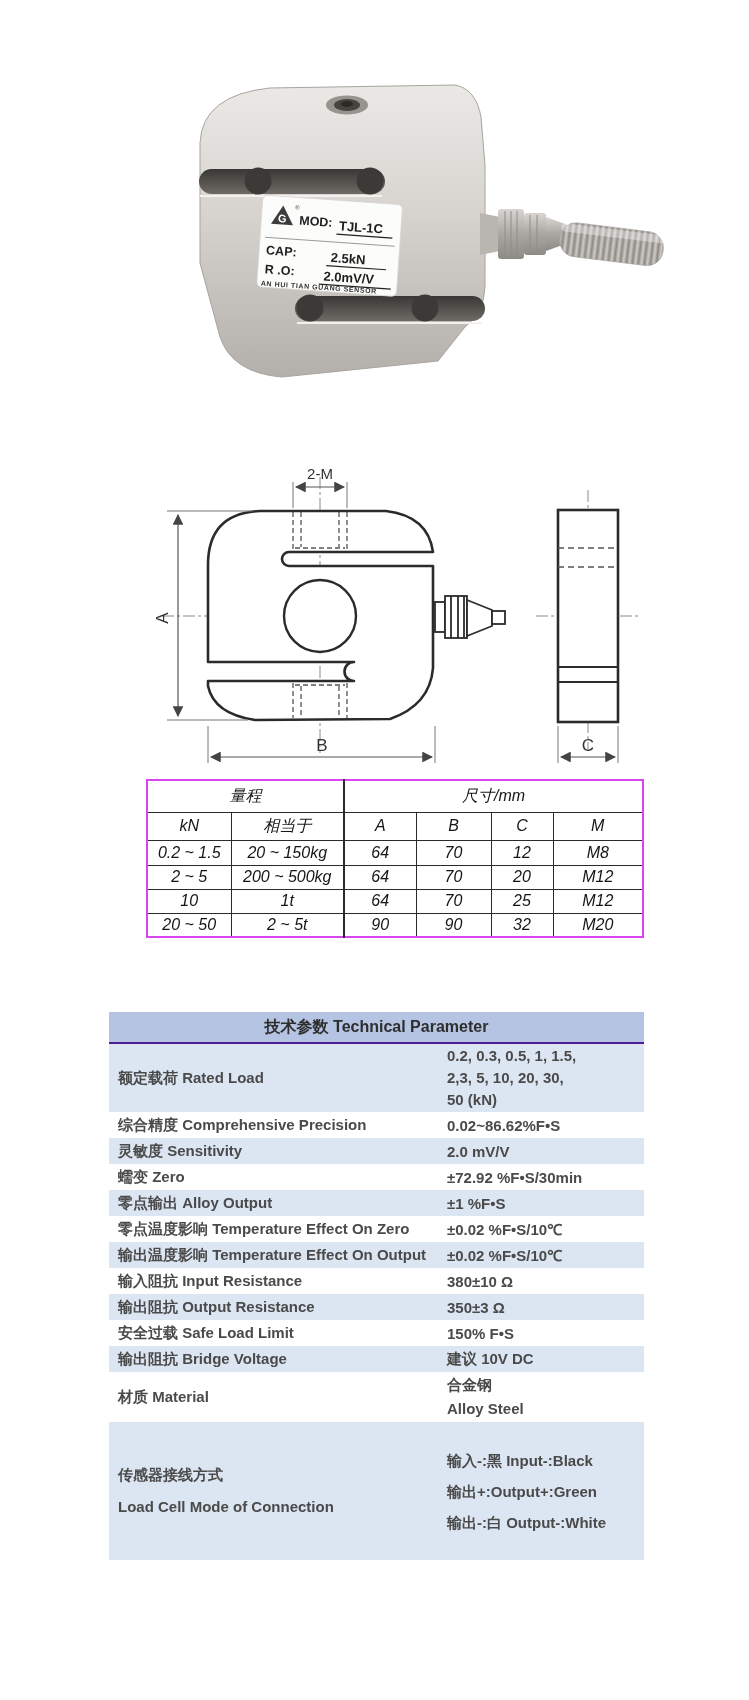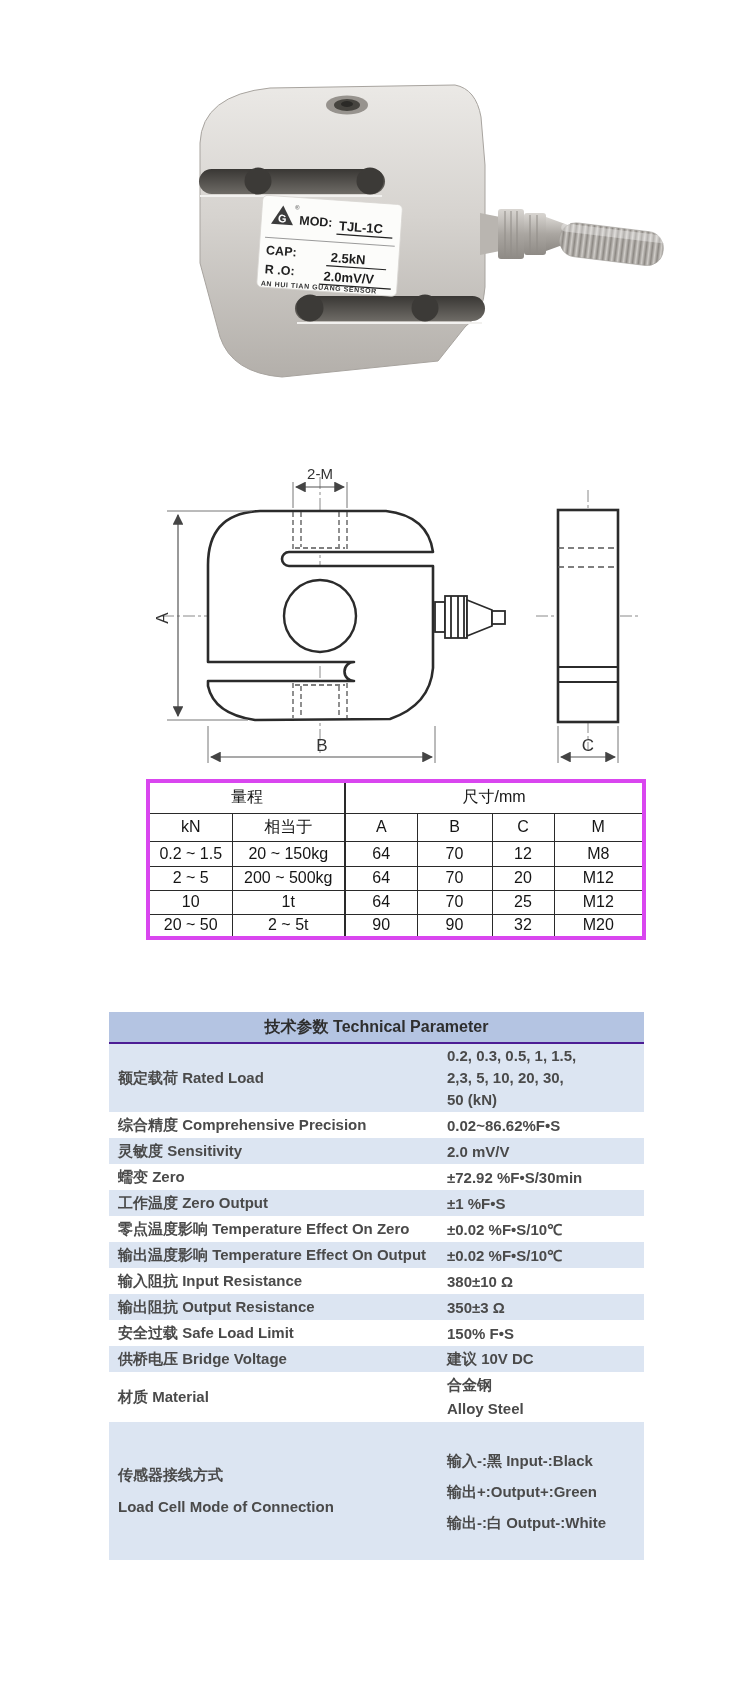--- a/index.html
+++ b/index.html
@@ -11,21 +11,21 @@
   svg text{font-family:"Liberation Sans",sans-serif;}
 
   
   #drawing-svg{position:absolute;left:140px;top:428px;}
 
   
   .dim-table{position:absolute;left:146px;top:779px;width:496px;border-collapse:collapse;
              table-layout:fixed;color:#151515;}
   .dim-table td,.dim-table th{border:1px solid #2a2a2a;text-align:center;vertical-align:middle;
              font-size:16px;font-weight:normal;padding:0;}
-  .dim-table{border:4px solid #d946ef;}
+  .dim-table{border:2px solid #d946ef;font-style:italic;}
   .dim-table .grp{font-size:17px;font-weight:bold;height:32px;border-bottom-width:2px;}
   .dim-table .sub{height:28px;}
   .dim-table .r1{height:25px;}
   .dim-table .rr{height:24px;}
   .dim-table .thickl{border-left-width:2px;}
 
   
   .tech{position:absolute;left:109px;top:1012px;width:535px;
         color:var(--tech_text,#4d4d4d);font-weight:bold;font-size:15px;}
   .tech-header{height:30px;line-height:30px;text-align:center;
@@ -293,21 +293,21 @@
         <div class="plabel">灵敏度 Sensitivity</div>
         <div class="pvalue">2.0 mV/V</div>
       </div>
 
       <div class="trow h-std">
         <div class="plabel">蠕变 Zero</div>
         <div class="pvalue">±72.92 %F•S/30min</div>
       </div>
 
       <div class="trow h-std">
-        <div class="plabel">工作温度 Zero Output</div>
+        <div class="plabel">零点输出 Alloy Output</div>
         <div class="pvalue">±1 %F•S</div>
       </div>
 
       <div class="trow h-std">
         <div class="plabel">零点温度影响 Temperature Effect On Zero</div>
         <div class="pvalue">±0.02 %F•S/10℃</div>
       </div>
 
       <div class="trow h-std">
         <div class="plabel">输出温度影响 Temperature Effect On Output</div>
@@ -325,21 +325,21 @@
         <div class="pvalue">350±3 Ω</div>
       </div>
 
 
       <div class="trow h-std">
         <div class="plabel">安全过载 Safe Load Limit</div>
         <div class="pvalue">150% F•S</div>
       </div>
 
       <div class="trow h-std">
-        <div class="plabel">供桥电压 Bridge Voltage</div>
+        <div class="plabel">输出阻抗 Bridge Voltage</div>
         <div class="pvalue">建议 10V DC</div>
       </div>
 
       <div class="trow h-material">
         <div class="plabel">材质 Material</div>
         <div class="pvalue">
           <span class="pline-m">合金钢</span>
           <span class="pline-m">Alloy Steel</span>
         </div>
       </div>

